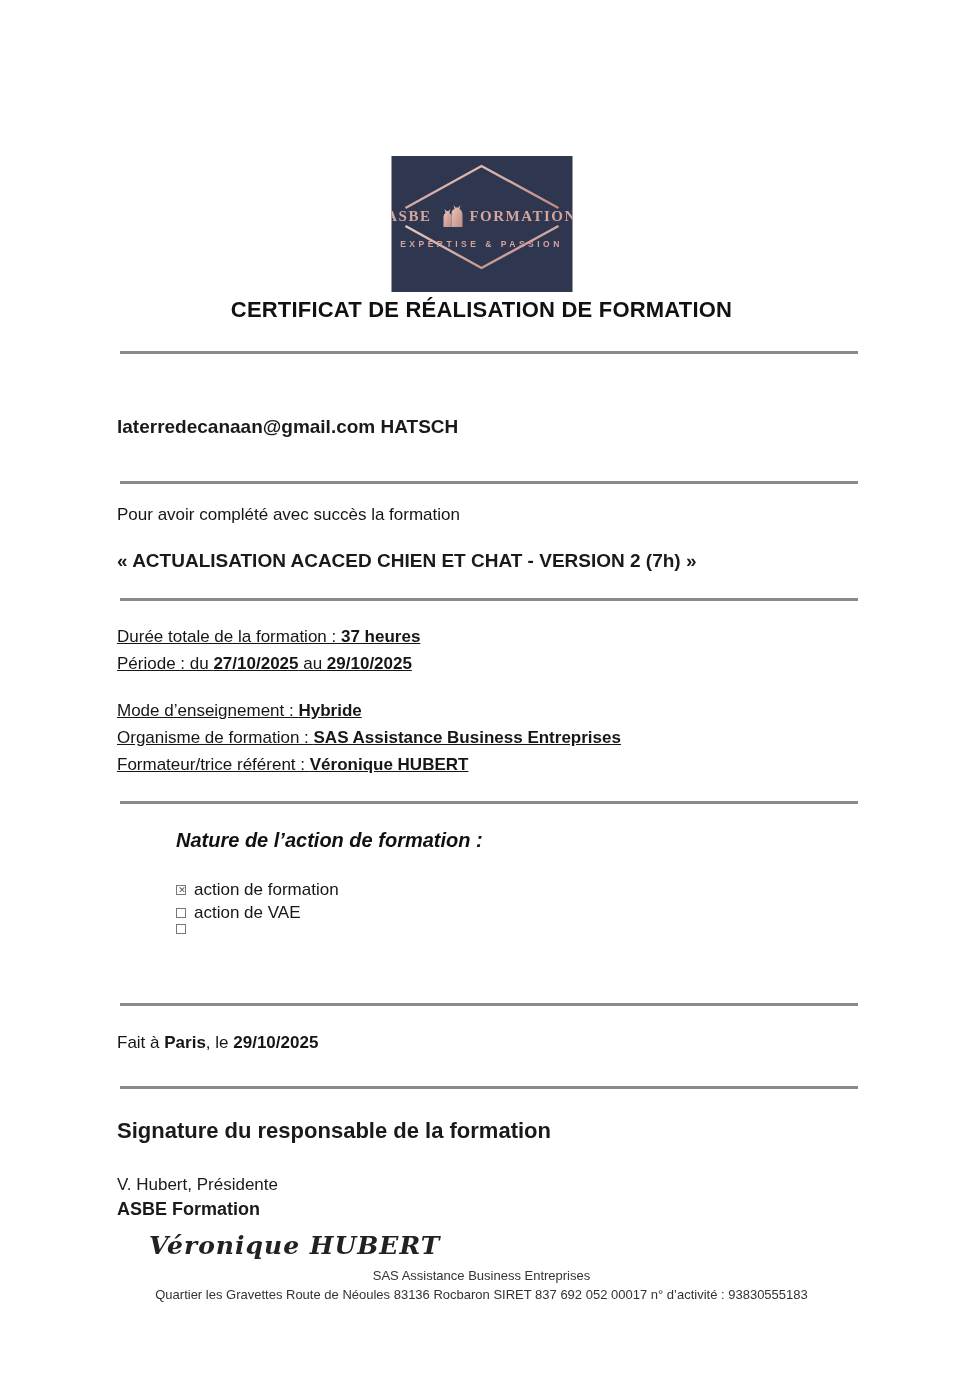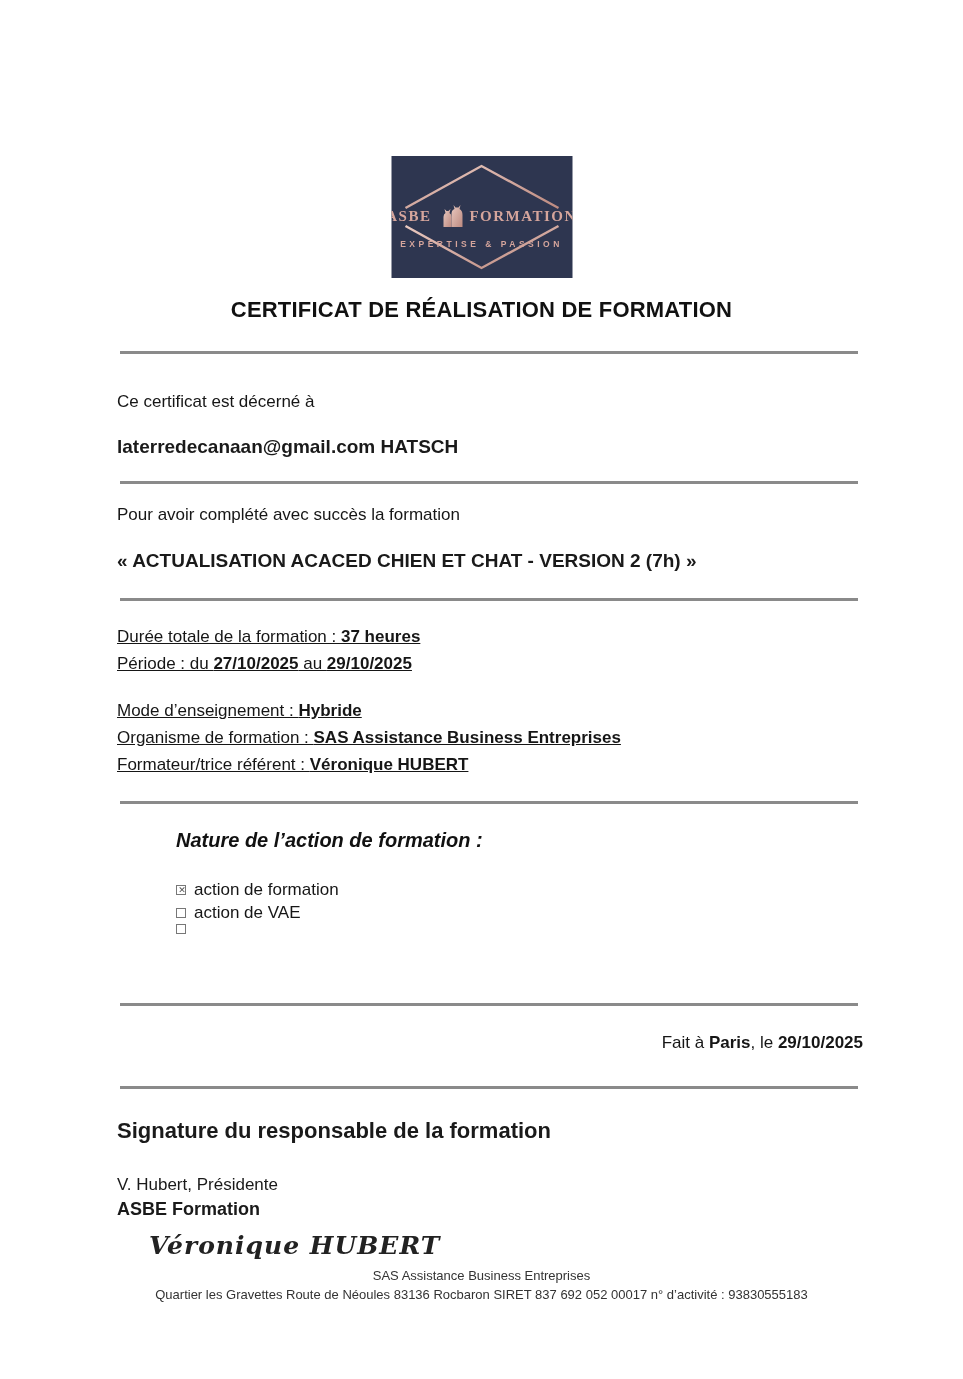--- a/index.html
+++ b/index.html
@@ -15,21 +15,21 @@
     overflow: hidden;
   }
 
   
   .logo {
     position: absolute;
     top: 156px;
     left: 50%;
     transform: translateX(-50%);
     width: 181px;
-    height: 122px;
+    height: 136px;
     background: #2e3650;
     overflow: hidden;
   }
   .logo svg.diamond { position: absolute; inset: 0; }
   .logo-row {
     position: absolute;
     top: 48px;
     left: 0;
     width: 100%;
     display: flex;
@@ -129,21 +129,21 @@
     left: 0;
     width: 10px;
     height: 10px;
     font-size: 9px;
     font-style: normal;
     line-height: 10px;
     text-align: center;
     color: #555;
   }
 
-  .sec-issued { top: 1033px; text-align: right; }
+  .sec-issued { top: 1033px; }
 
   .sec-signature { top: 1118px; }
   .signature-heading { font-size: 22px; font-weight: bold; }
   .sig-line-1 { margin-top: 28px; font-size: 17px; line-height: 25px; }
   .sig-line-2 { font-size: 18px; font-weight: bold; line-height: 25px; }
   .handwritten {
     margin-top: 9px;
     padding-left: 32px;
     font-family: "DejaVu Serif", serif;
     font-style: italic;
@@ -193,21 +193,20 @@
       <span>FORMATION</span>
     </div>
     <div class="logo-sub">EXPERTISE &amp; PASSION</div>
   </div>
 
   <div class="title">CERTIFICAT DE RÉALISATION DE FORMATION</div>
 
   <div class="rule rule-1"></div>
 
   <div class="sec sec-recipient">
-    <p class="body-text">Ce certificat est décerné à</p>
     <p class="recipient-name">laterredecanaan@gmail.com HATSCH</p>
   </div>
 
   <div class="rule rule-2"></div>
 
   <div class="sec sec-formation">
     <p class="body-text">Pour avoir complété avec succès la formation</p>
     <p class="formation-name">« ACTUALISATION ACACED CHIEN ET CHAT - VERSION 2 (7h) »</p>
   </div>
 

